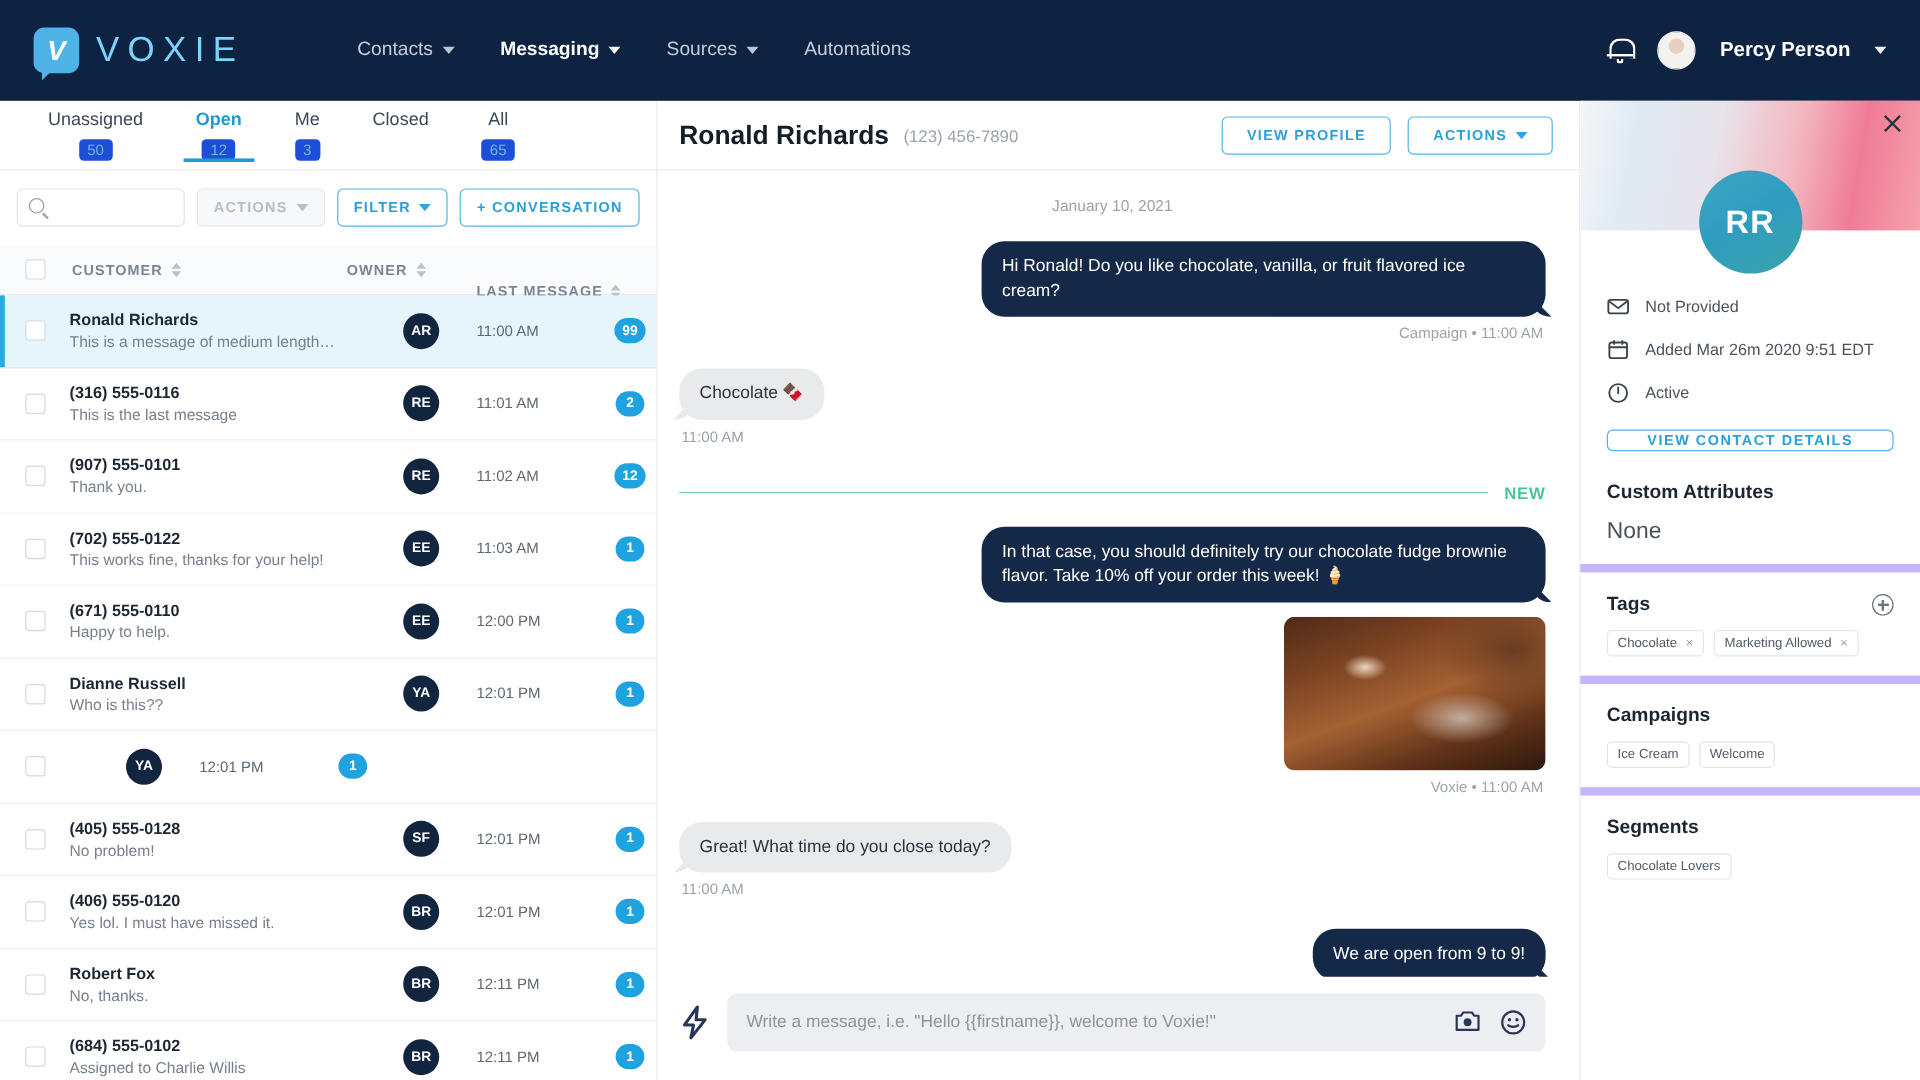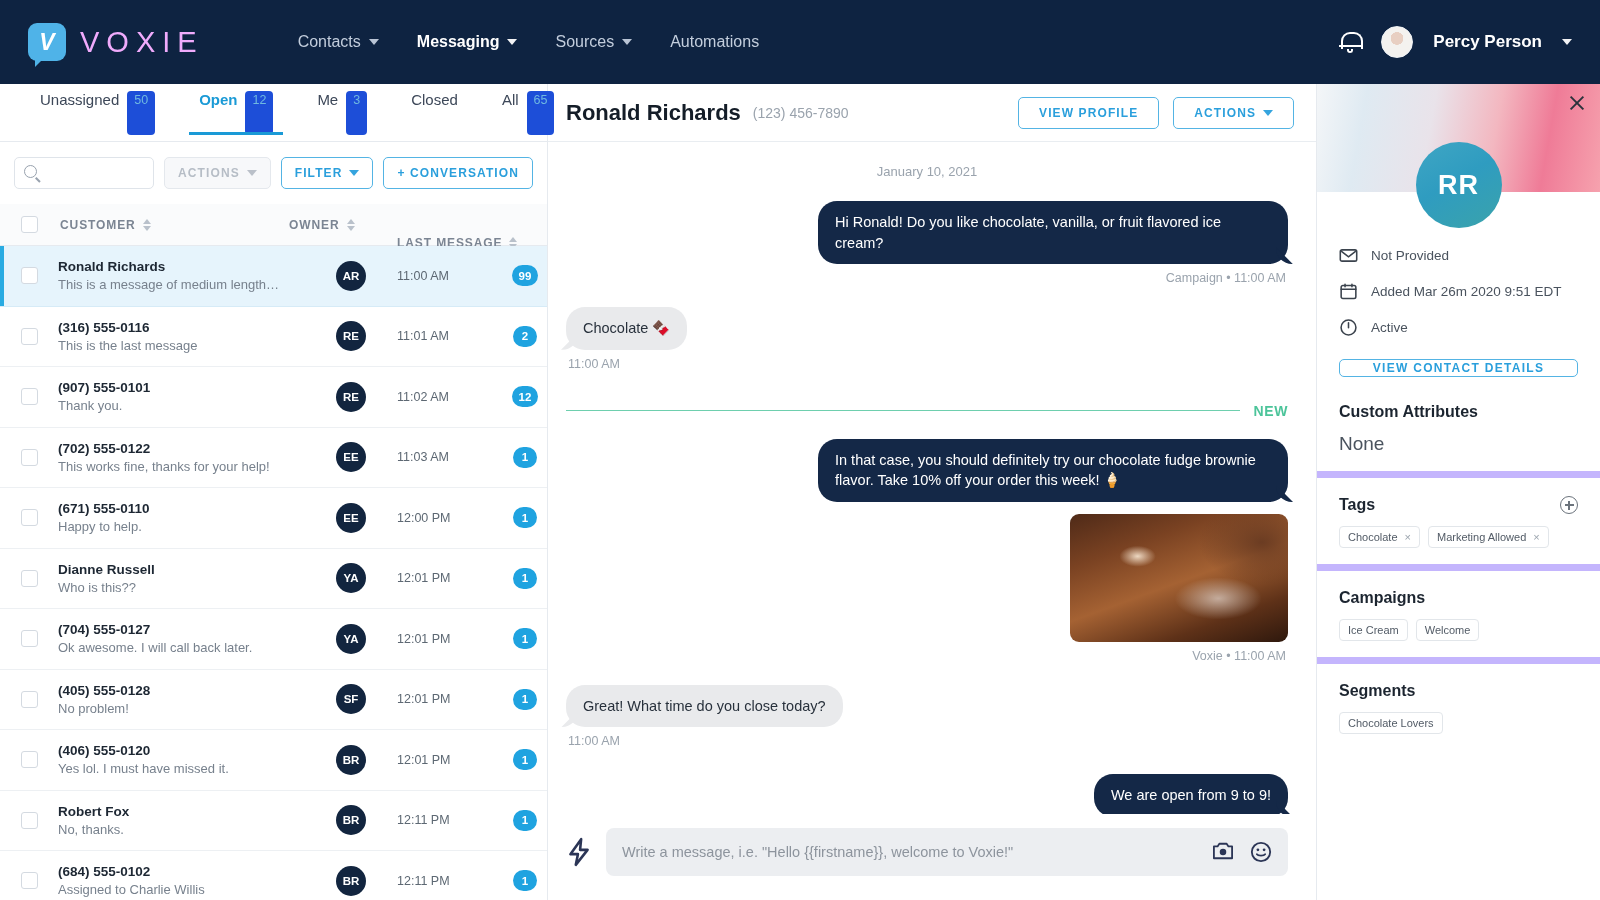--- a/index.html
+++ b/index.html
@@ -23,21 +23,21 @@
     display: flex; align-items: center; justify-content: center;
   }
   .logo-mark:after {
     content: ""; position: absolute; left: 7px; bottom: -6px;
     width: 0; height: 0;
     border-left: 8px solid #4fb3e8;
     border-bottom: 8px solid transparent;
   }
   .logo-v { color: #fff; font-size: 23px; font-weight: bold; font-style: italic; line-height: 1; position: relative; z-index: 2;}
   .brand-name {
-    color: #f0abfc; font-size: 29px; letter-spacing: 7px; font-weight: 400;
+    color: #7dd3fc; font-size: 29px; letter-spacing: 7px; font-weight: 400;
   }
   .nav-items { display: flex; align-items: center; gap: 34px; margin-left: 92px; }
   .nav-item {
     color: #c3cedd; font-size: 16px; display: flex; align-items: center; gap: 8px;
     cursor: pointer; padding: 6px 2px;
   }
   .nav-item.active { color: #fff; font-weight: bold; }
   .caret { display: inline-block; width: 0; height: 0;
     border-left: 5px solid transparent; border-right: 5px solid transparent;
     border-top: 6px solid currentColor; opacity: .95; }
@@ -64,22 +64,22 @@
   .user-name { color: #fff; font-size: 17px; font-weight: bold; }
 
   
   .body { flex: 1; display: flex; min-height: 0; }
 
   
   .listpanel { width: 548px; flex: 0 0 548px; border-right: 1px solid #e6eaef;
                display: flex; flex-direction: column; min-height: 0; background: #fff; }
   .tabs { height: 58px; flex: 0 0 58px; display: flex; align-items: center;
           border-bottom: 1px solid #e6eaef; padding: 0 18px; gap: 0; }
-  .tab { display: flex; gap: 8px; font-size: 15px; color: #3c4758;
-         height: 44px; padding: 0 22px; cursor: pointer; position: relative; }
+  .tab { display: flex; align-items: center; gap: 8px; font-size: 15px; color: #3c4758;
+         height: 44px; padding: 0 22px; cursor: pointer; position: relative; flex-direction: column; }
   .tab.active { color: #1a9ad6; font-weight: bold; }
   .tab.active:after { content: ""; position: absolute; left: 12px; right: 12px; bottom: 0;
                       height: 3px; background: #1a9ad6; }
   .tab .cnt { font-size: 12.5px; color: #6fb9e0; background: #1d4ed8;
               padding: 2px 7px; border-radius: 4px; font-weight: normal; }
 
   .toolbar { height: 62px; flex: 0 0 62px; display: flex; align-items: center;
              gap: 10px; padding: 0 14px; }
   .search-wrap { position: relative; width: 178px; }
   .search-wrap input {
@@ -438,24 +438,20 @@
             </div>
             <div class="rc-time">12:01 PM</div>
             <div class="rc-badge">
               <div class="badge">1</div>
             </div>
           </div>
           <div class="conv-row">
             <div class="rc-chk">
               <div class="chk"></div>
             </div>
-            <div class="rc-main">
-              <div class="rc-name">(704) 555-0127</div>
-              <div class="rc-prev">Ok awesome. I will call back later.</div>
-            </div>
             <div class="rc-own">
               <div class="ini">YA</div>
             </div>
             <div class="rc-time">12:01 PM</div>
             <div class="rc-badge">
               <div class="badge">1</div>
             </div>
           </div>
           <div class="conv-row">
             <div class="rc-chk">

